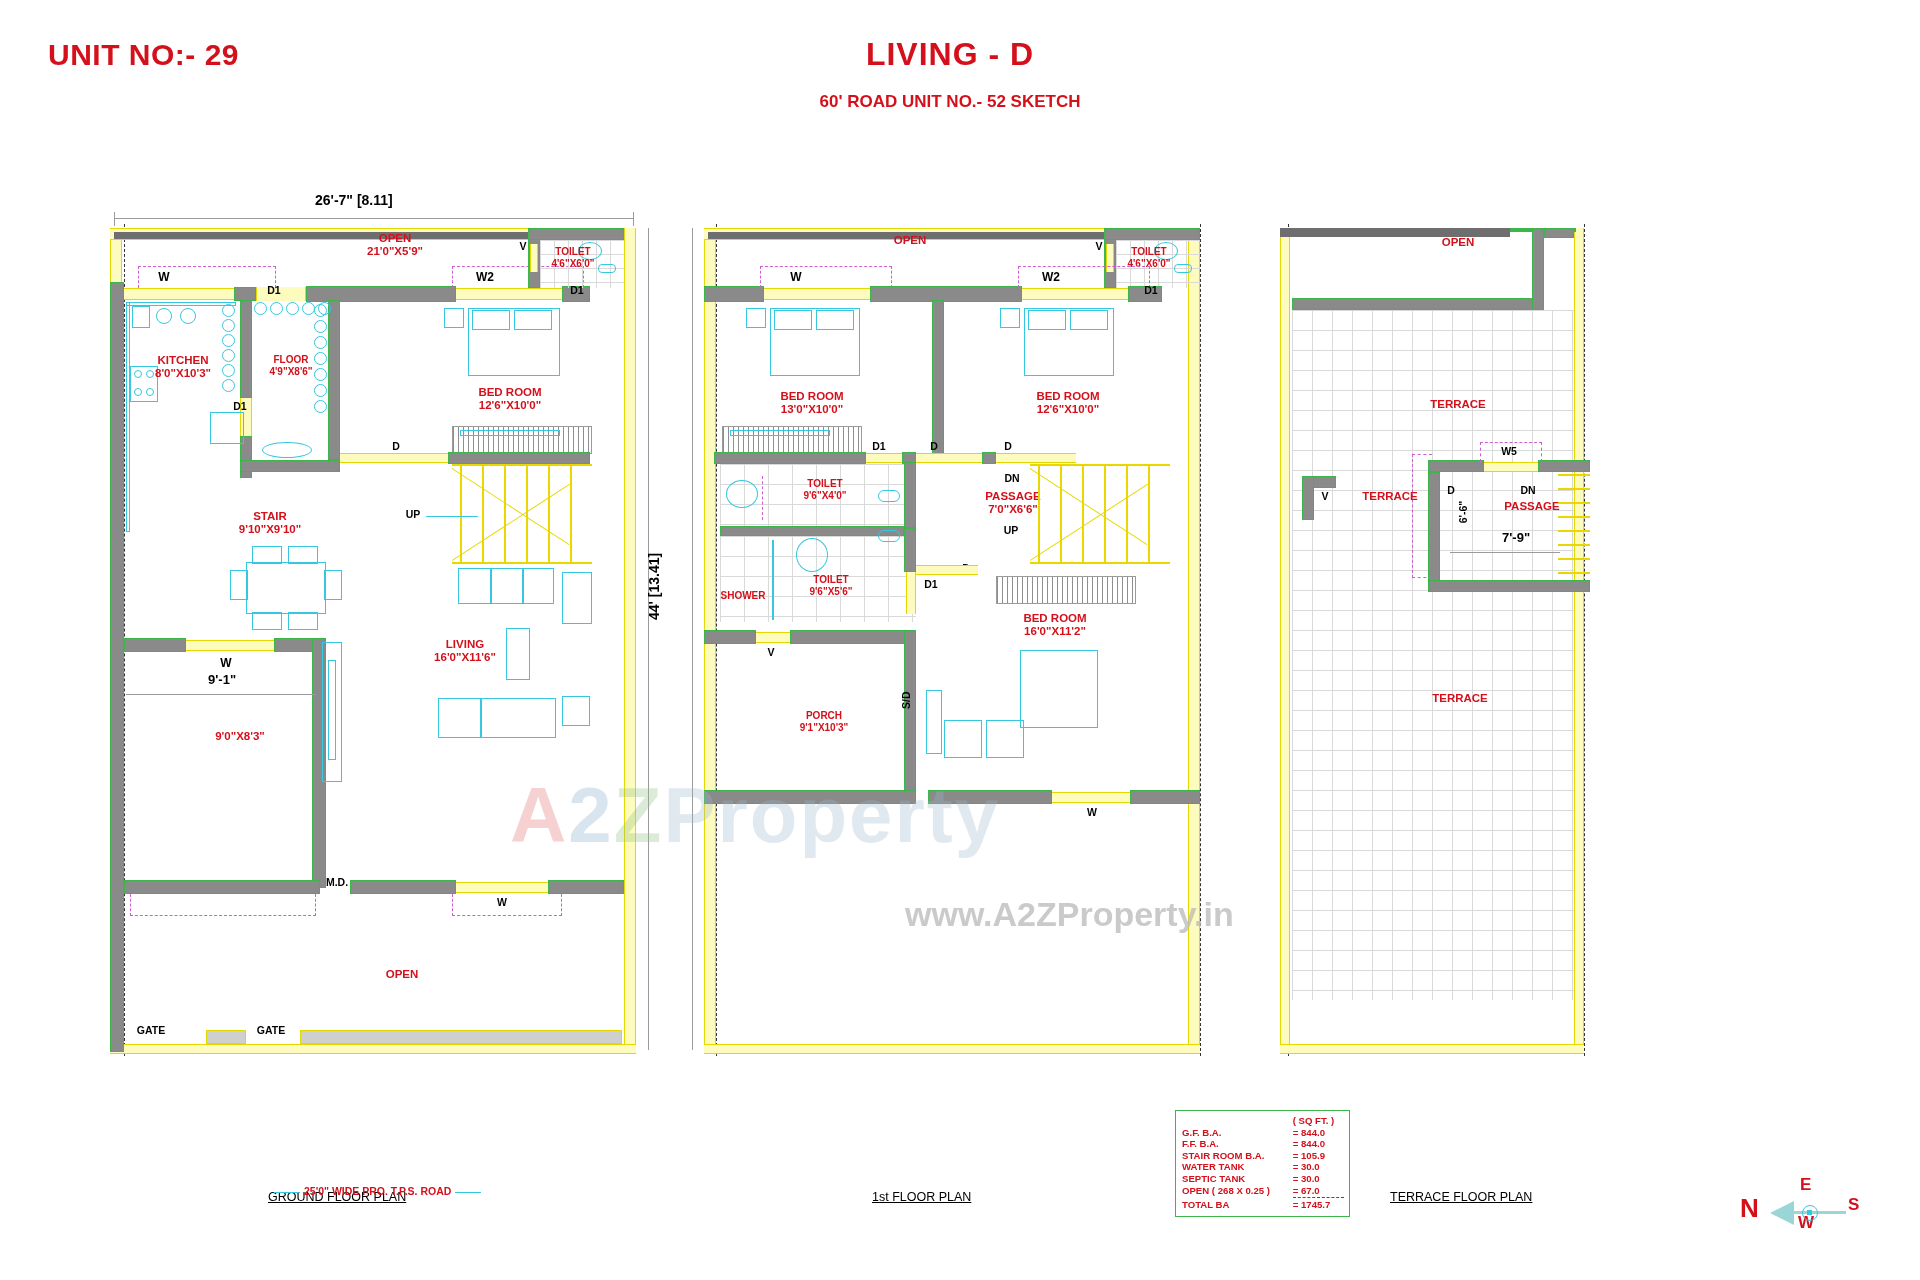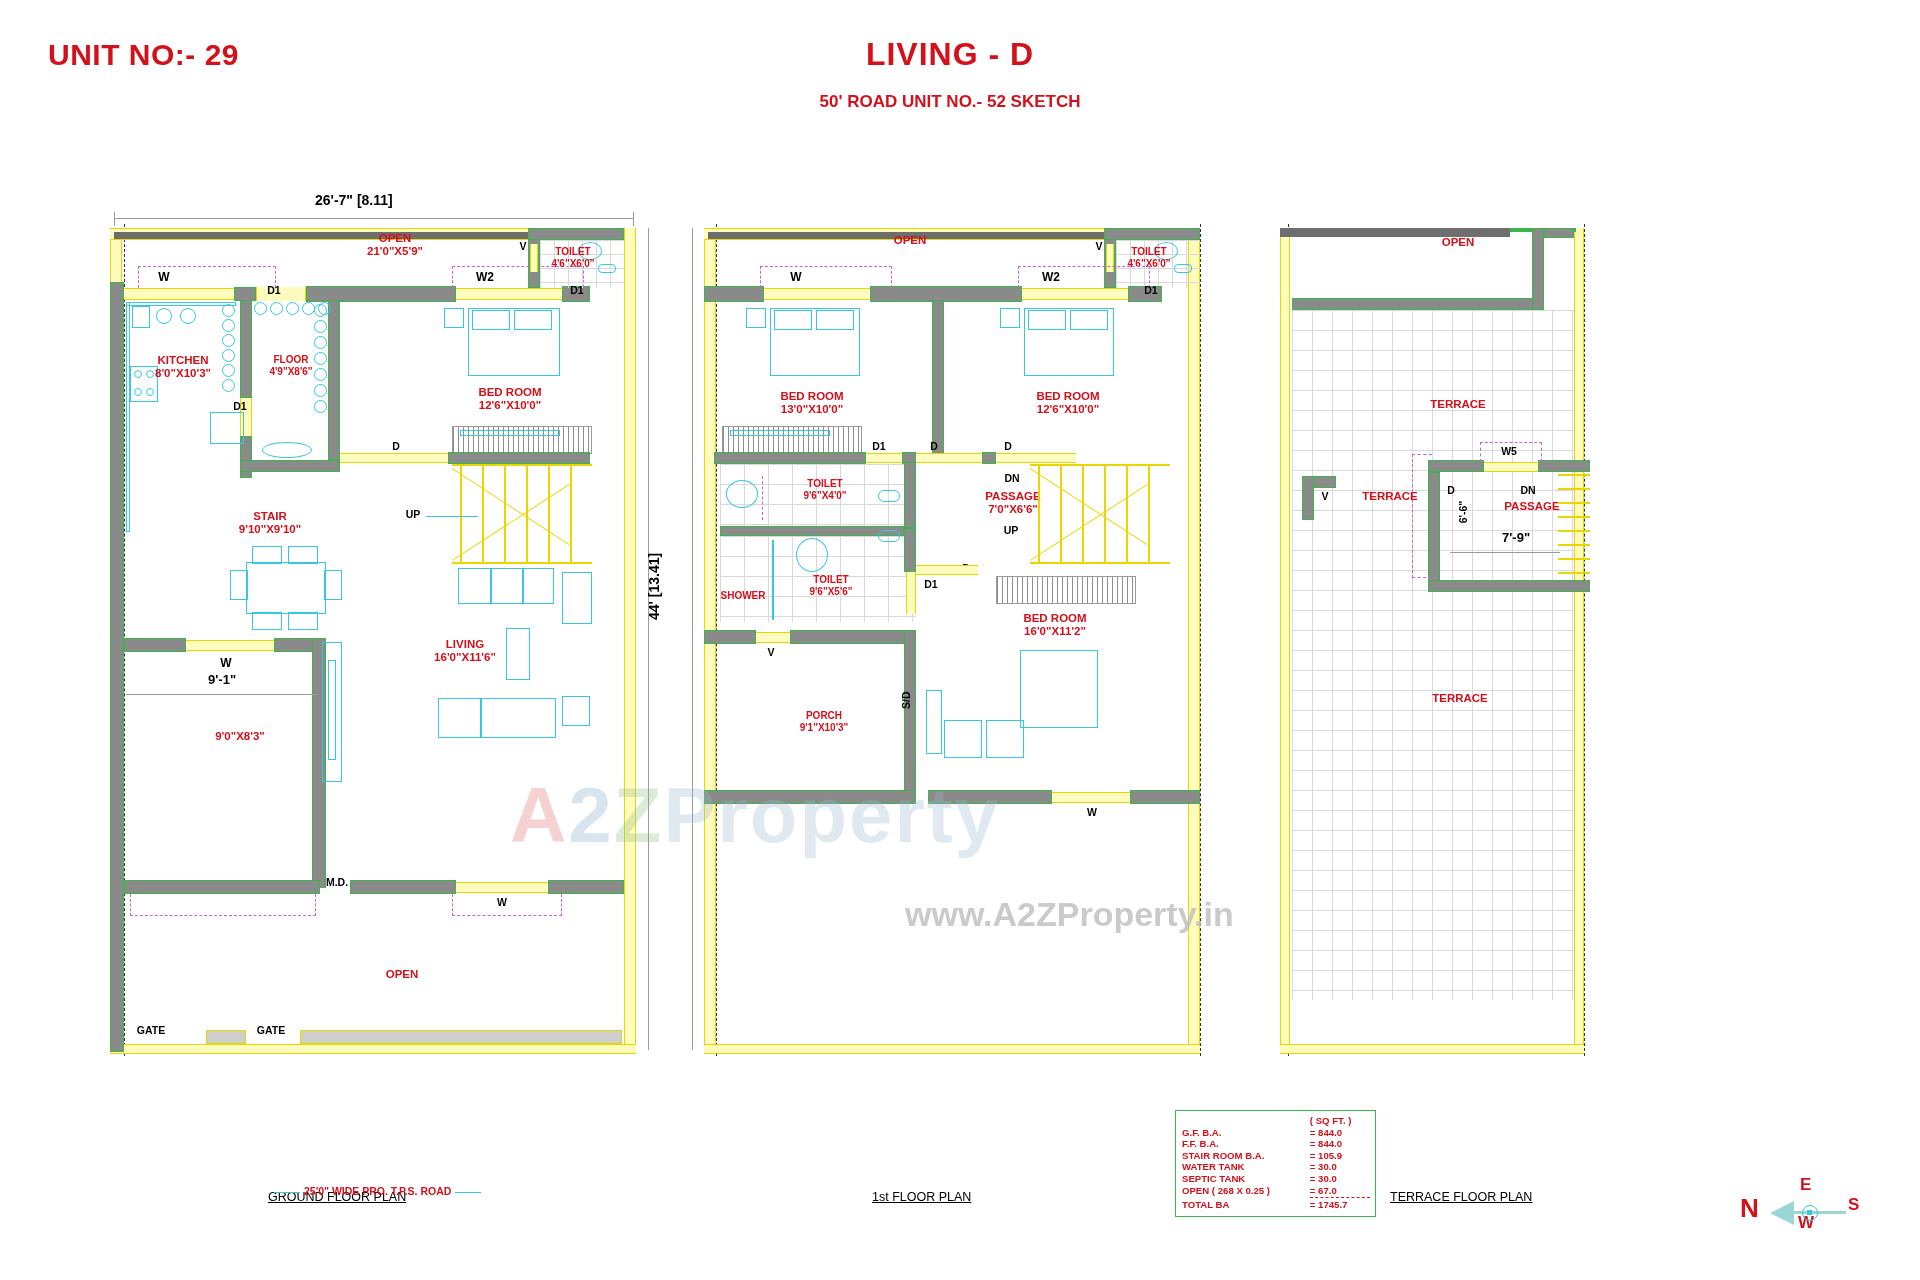--- a/index.html
+++ b/index.html
@@ -60,42 +60,42 @@
 
   .plan-caption{position:absolute;color:#000000;font-weight:normal;font-size:12.5px;text-decoration:underline;white-space:nowrap;}
 
   
   #wm1{position:absolute;left:510px;top:770px;font-size:78px;font-weight:bold;letter-spacing:2px;
        font-family:"Liberation Sans",sans-serif;opacity:.30;}
   #wm1 .a{color:#e46a6a;} #wm1 .two{color:#7fa7c9;} #wm1 .z{color:#8fbf7f;} #wm1 .p{color:#9fb9cf;}
   #wm2{position:absolute;left:905px;top:895px;font-size:34px;font-weight:bold;color:#b9b9b9;opacity:.75;}
 
   
-  #area-table{position:absolute;left:1175px;top:1110px;width:201px;border:1.6px solid #3cb54a;background:#fff;
+  #area-table{position:absolute;left:1175px;top:1110px;width:175px;border:1.6px solid #3cb54a;background:#fff;
       padding:4px 5px 5px 6px;box-sizing:border-box;}
   #area-table table{border-collapse:collapse;width:100%;}
   #area-table td{color:#d4101b;font-weight:bold;font-size:9.6px;line-height:11.6px;padding:0;white-space:nowrap;}
   #area-table td.v{text-align:left;padding-left:4px;}
   #area-table tr.total td{border-top:0;}
   .dashline{border-top:1px dashed #d4101b;margin:1px 0 1px 0;}
 
   
   #road-note{position:absolute;left:270px;top:1185px;font-size:10.5px;font-weight:bold;color:#d4101b;white-space:nowrap;}
   #road-note .ln{display:inline-block;width:26px;height:0;border-top:1.2px solid #35c8e0;vertical-align:middle;margin:0 4px;}
 
   
   #compass{position:absolute;left:1740px;top:1175px;width:140px;height:70px;}
   #compass .lbl{position:absolute;color:#d4101b;font-weight:bold;}
 </style>
 </head>
 <body>
 
 <div class="abs" id="unit-no">UNIT NO:- 29</div>
 <div class="abs" id="block-title">LIVING - D</div>
-<div class="abs" id="sketch-sub">50' ROAD UNIT NO.- 52 SKETCH</div>
+<div class="abs" id="sketch-sub">60' ROAD UNIT NO.- 52 SKETCH</div>
 
 <div class="plan-frame" style="left:100px;top:190px;width:545px;height:880px;">
 
   <div class="dimline" style="left:14px;top:28px;width:520px;"></div>
   <div class="dimline-v" style="left:14px;top:22px;height:14px;"></div>
   <div class="dimline-v" style="left:533px;top:22px;height:14px;"></div>
   <div class="dimtxt" style="left:215px;top:2px;">26'-7" [8.11]</div>
 
   <div class="dimline-v" style="left:548px;top:38px;height:822px;"></div>
   <div class="dimtxt" style="left:546px;top:430px;transform:rotate(-90deg);transform-origin:left top;">44' [13.41]</div>

